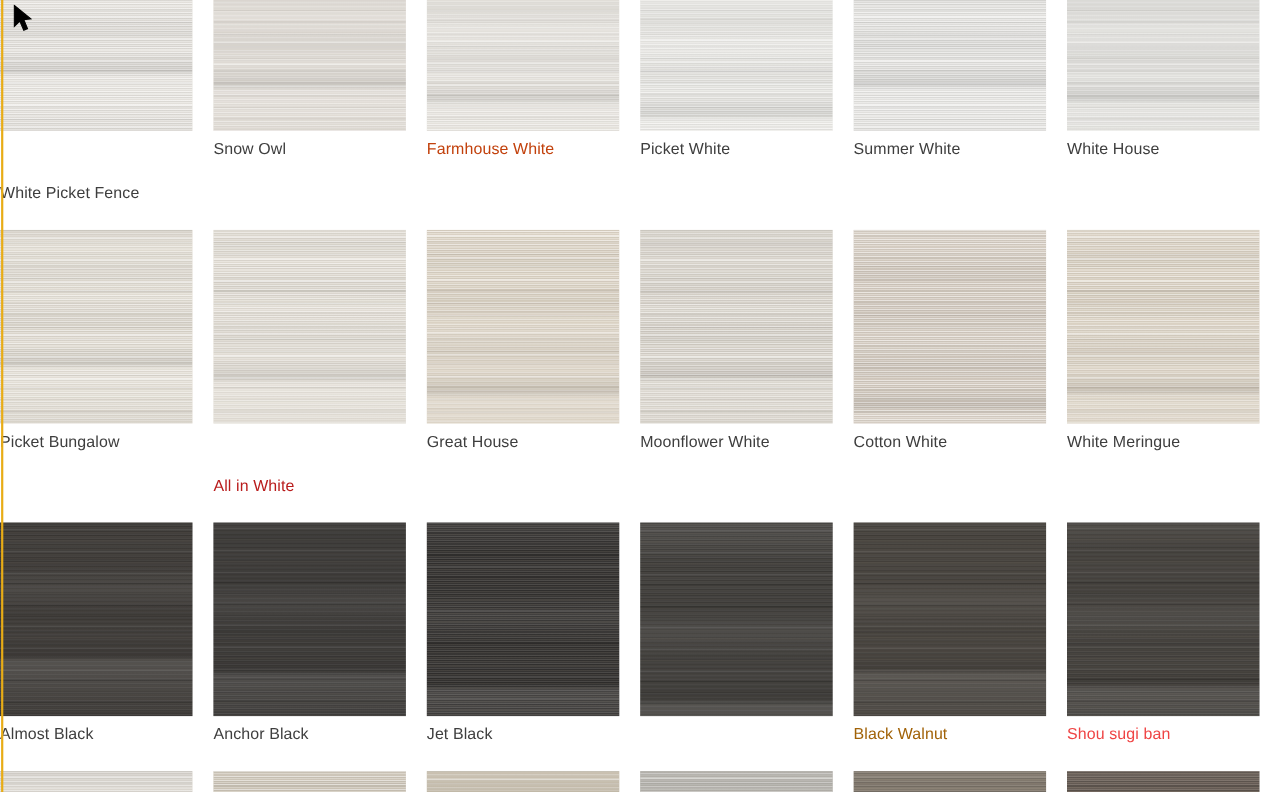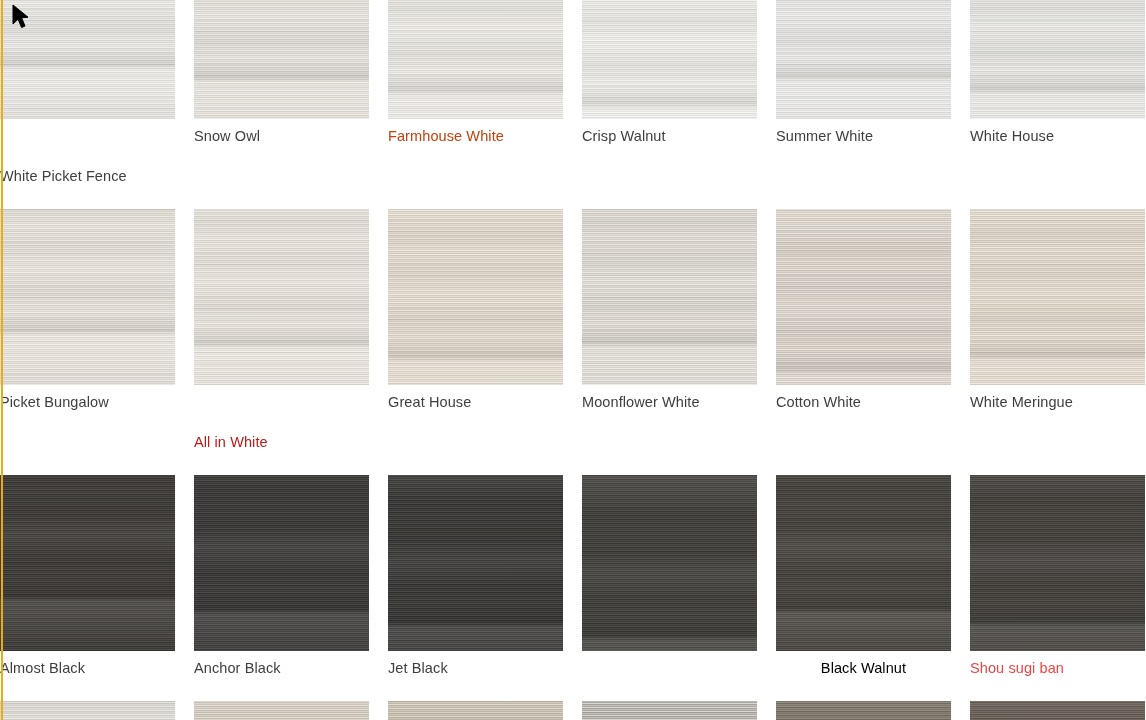--- a/index.html
+++ b/index.html
@@ -169,21 +169,21 @@
             <div class="grain" style="background-position-y: 2px;"></div>
             <div class="banding" style="background-position-y: 26px;"></div>
           </div>
           <div class="swatch-label" style="color: #c2410c;">Farmhouse White</div>
         </div>
         <div class="swatch-cell" style="width: 175px; flex: 0 0 175px;">
           <div class="swatch-chip" style="width: 175px; height: 176px; background: rgb(233, 232, 228);">
             <div class="grain" style="background-position-y: 1px;"></div>
             <div class="banding" style="background-position-y: 39px;"></div>
           </div>
-          <div class="swatch-label" style="color: rgb(62, 62, 62);">Crisp Walnut</div>
+          <div class="swatch-label" style="color: rgb(62, 62, 62);">Picket White</div>
         </div>
         <div class="swatch-cell" style="width: 175px; flex: 0 0 175px;">
           <div class="swatch-chip" style="width: 175px; height: 176px; background: rgb(228, 227, 224);">
             <div class="grain" style="background-position-y: 0px;"></div>
             <div class="banding" style="background-position-y: 12px;"></div>
           </div>
           <div class="swatch-label" style="color: rgb(62, 62, 62);">Summer White</div>
         </div>
         <div class="swatch-cell" style="width: 175px; flex: 0 0 175px;">
           <div class="swatch-chip" style="width: 175px; height: 176px; background: rgb(226, 225, 221);">
@@ -263,21 +263,21 @@
           <div class="swatch-chip grain-dark" style="width: 175px; height: 176px; background: rgb(68, 66, 63);">
             <div class="grain" style="background-position-y: 3px;"></div>
             <div class="banding" style="background-position-y: 39px;"></div>
           </div>
         </div>
         <div class="swatch-cell" style="width: 175px; flex: 0 0 175px;">
           <div class="swatch-chip grain-dark" style="width: 175px; height: 176px; background: rgb(74, 70, 65);">
             <div class="grain" style="background-position-y: 2px;"></div>
             <div class="banding" style="background-position-y: 12px;"></div>
           </div>
-          <div class="swatch-label" style="color: #000000; text-align: center;">Black Walnut</div>
+          <div class="swatch-label" style="color: #a16207;">Black Walnut</div>
         </div>
         <div class="swatch-cell" style="width: 175px; flex: 0 0 175px;">
           <div class="swatch-chip grain-dark" style="width: 175px; height: 176px; background: rgb(71, 68, 64);">
             <div class="grain" style="background-position-y: 1px;"></div>
             <div class="banding" style="background-position-y: 25px;"></div>
           </div>
           <div class="swatch-label" style="color: #ef4444;">Shou sugi ban</div>
         </div>
       </div>
       <div class="grid-row" style="gap: 19px; margin-bottom: 24px;">

